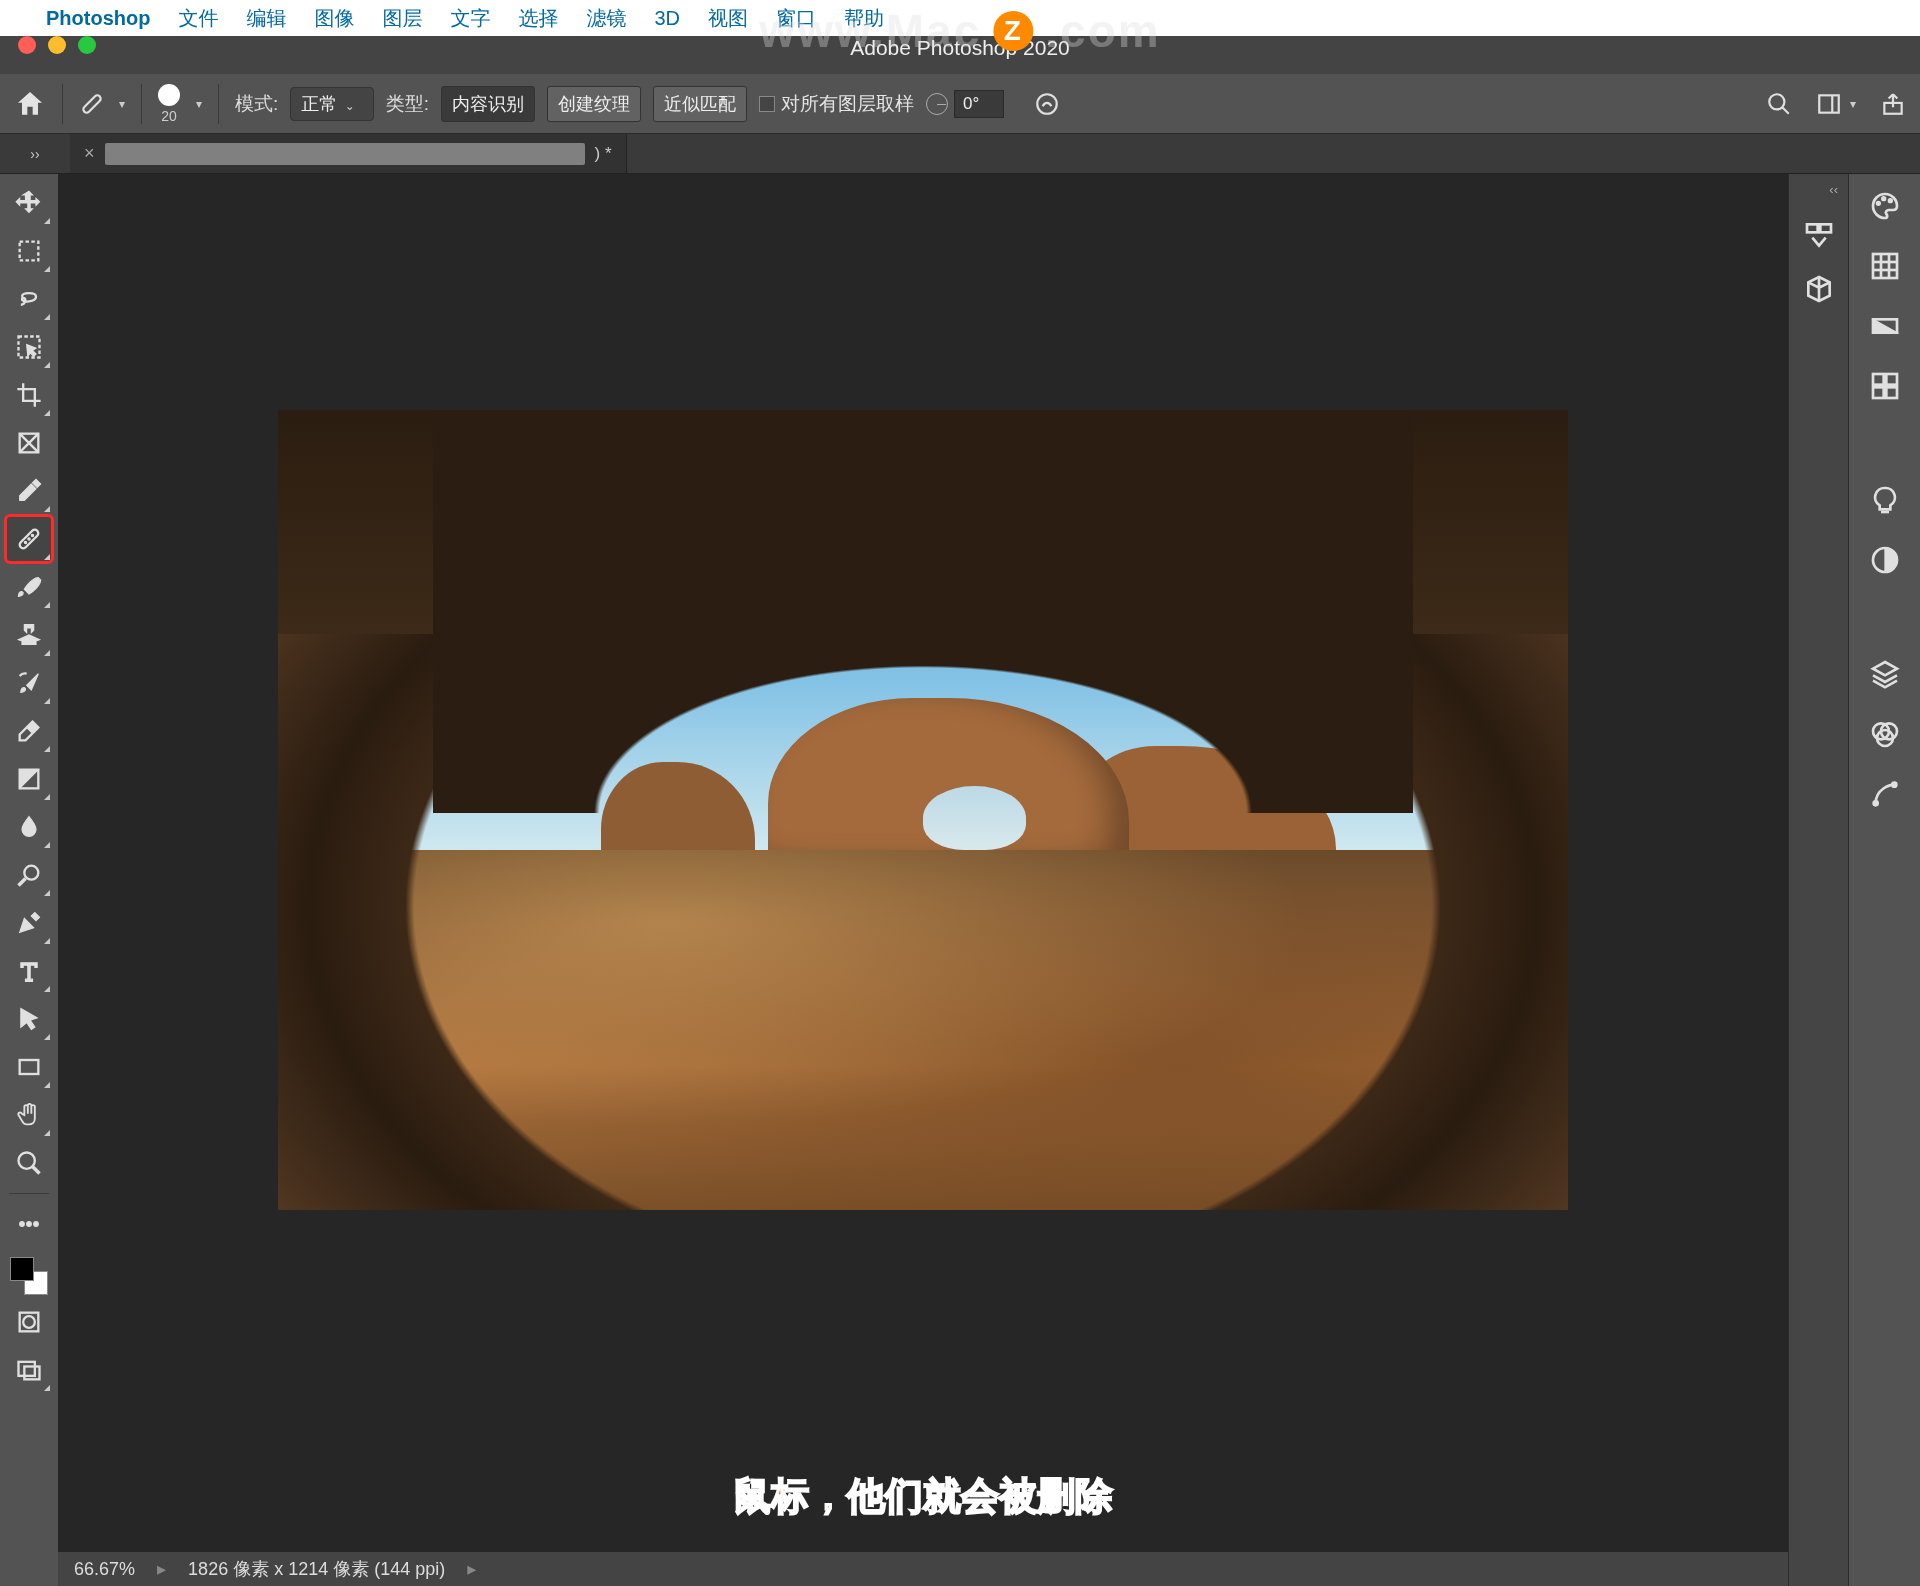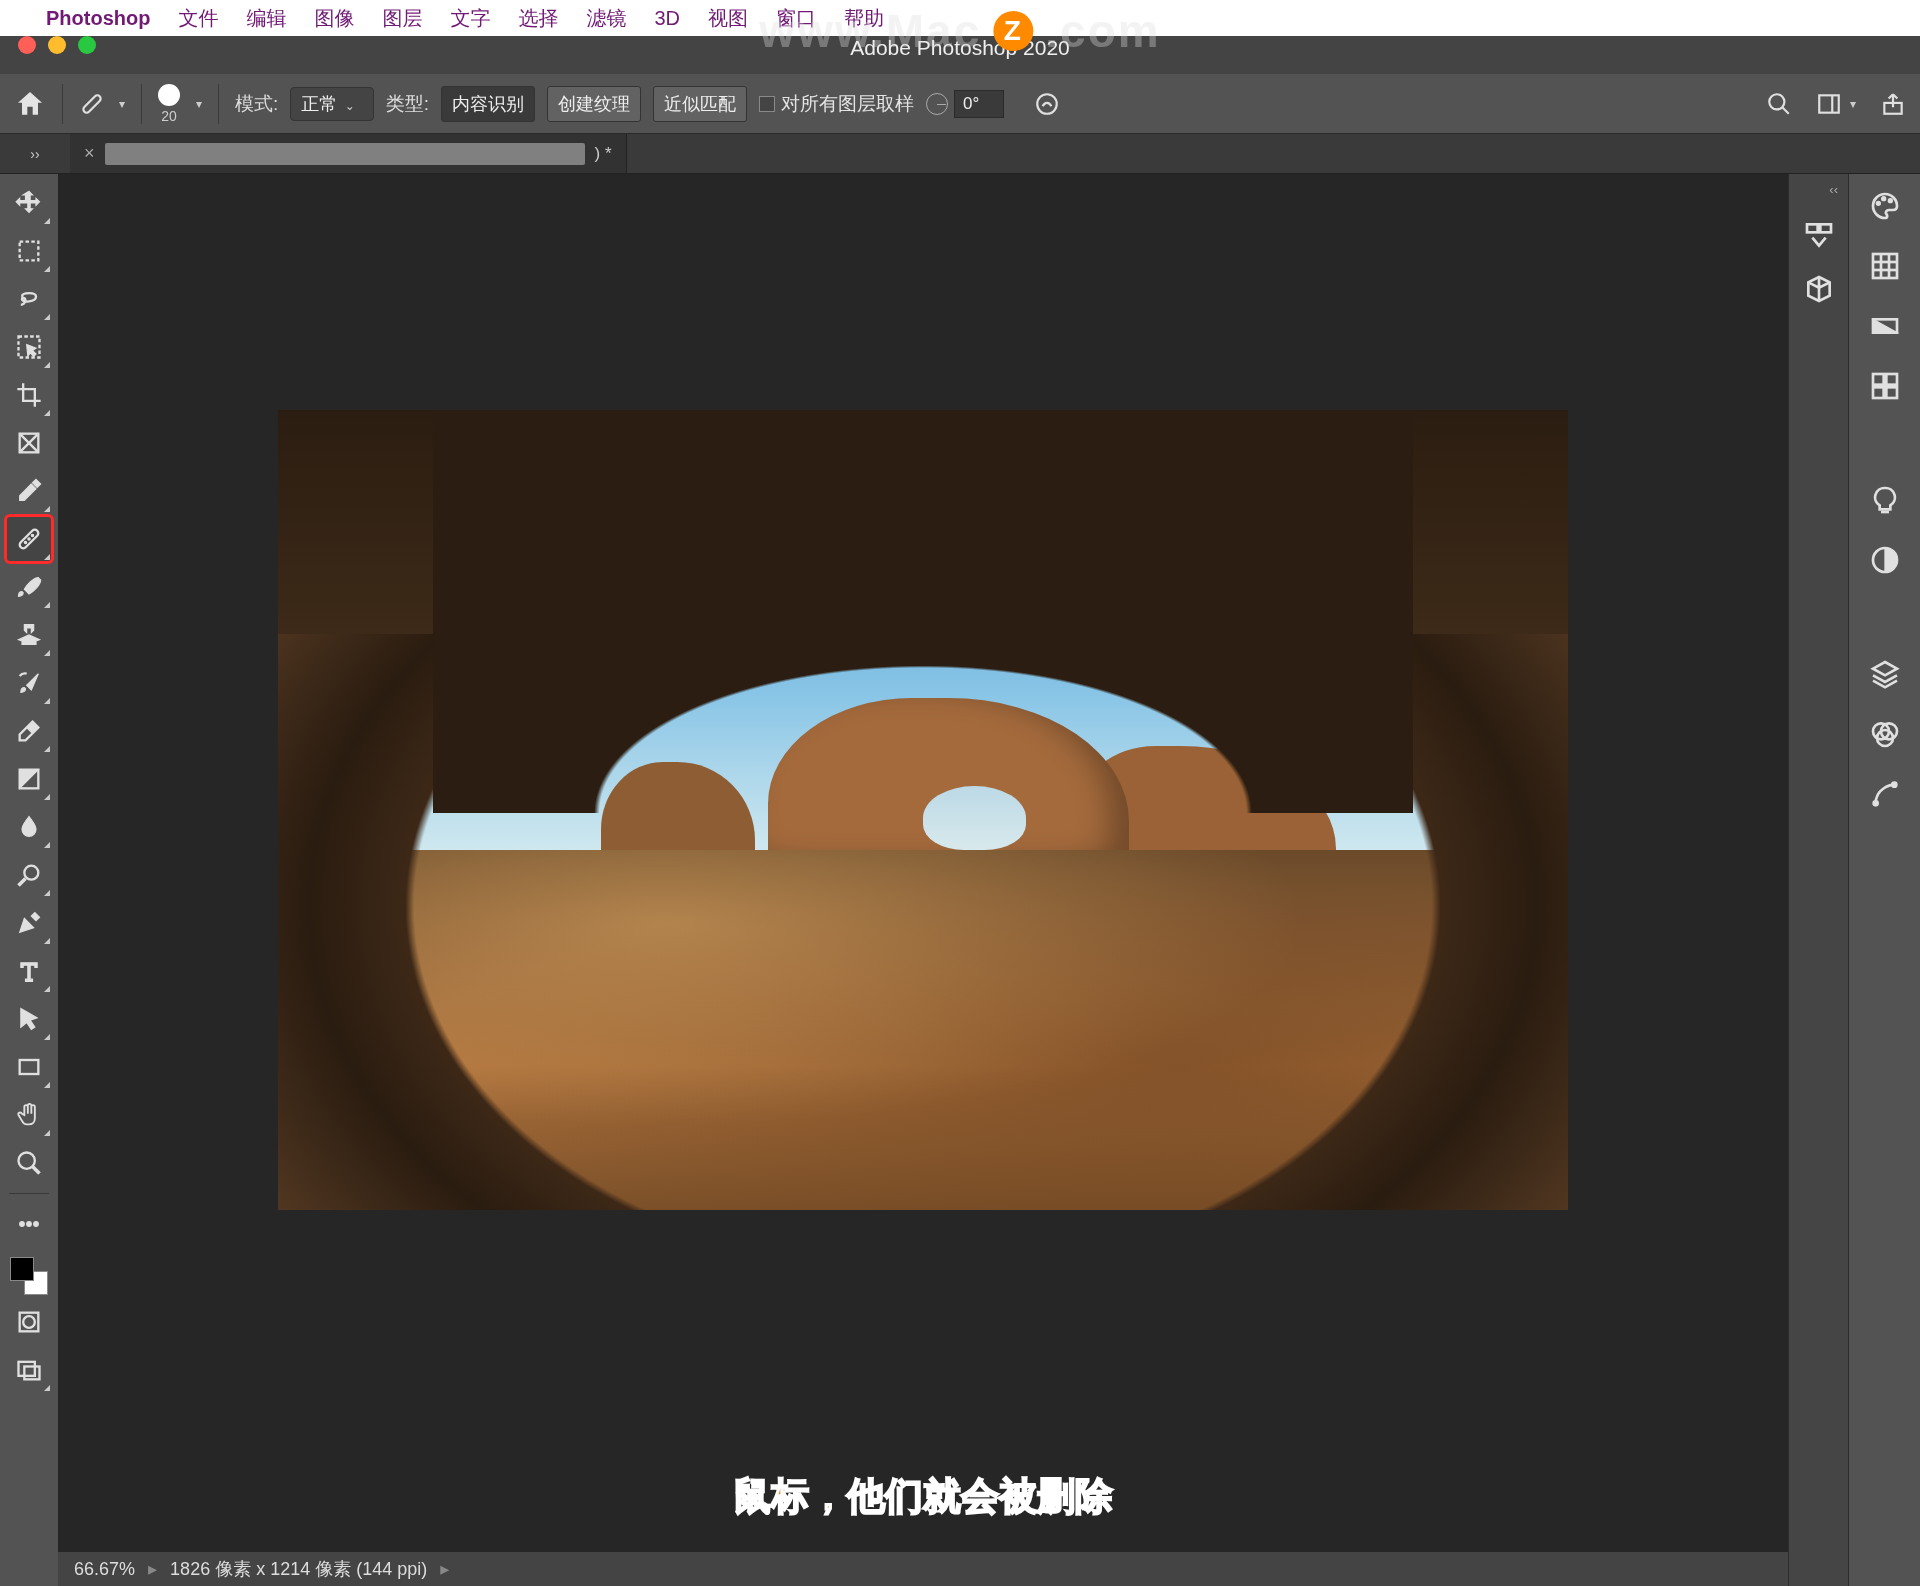--- a/index.html
+++ b/index.html
@@ -1,19 +1,19 @@
 <!DOCTYPE html>
 <html><head>
 <meta charset="utf-8">
 <style>
   * { margin: 0; padding: 0; box-sizing: border-box; font-family: -apple-system, "Helvetica Neue", Arial, sans-serif; }
   body { background: #323232; color: #ddd; width: 1920px; height: 1586px; overflow: hidden; position: relative; }
 
   
-  .mac-menubar { height: 36px; background: #fff; color: #701a75; display: flex; align-items: center; padding: 12px 18px; font-size: 20px; gap: 28px; }
+  .mac-menubar { height: 36px; background: #fff; color: #0369a1; display: flex; align-items: center; padding: 12px 18px; font-size: 20px; gap: 28px; }
   .mac-menubar .apple { font-size: 22px; }
   .mac-menubar .app-name { font-weight: 700; }
 
   
   .watermark { position: absolute; top: 4px; left: 50%; transform: translateX(-50%); font-size: 46px; color: rgba(220,220,220,0.35); font-weight: 600; letter-spacing: 2px; display:flex; align-items:center; gap:12px; z-index:200; pointer-events:none;}
   .watermark .z-badge { background:#ff8a00; color:#fff; border-radius:50%; width:40px;height:40px;display:inline-flex;align-items:center;justify-content:center;font-size:28px;font-weight:bold;}
 
   
   .win-titlebar { height: 38px; background: #444; display: flex; position: relative; }
   .traffic { display: flex; gap: 12px; padding-left: 18px; }
@@ -72,21 +72,21 @@
   .ground::before{content:'';position:absolute;inset:0;background:radial-gradient(ellipse at 30% 20%,rgba(255,200,120,.4),transparent 50%),radial-gradient(ellipse at 70% 60%,rgba(90,50,20,.5),transparent 60%);}
   .mesa{position:absolute;bottom:42%;left:38%;width:28%;height:22%;background:#a46a3c;border-radius:40% 50% 20% 20%/60% 70% 10% 10%;box-shadow:inset -20px -10px 30px rgba(0,0,0,.3);}
   .mesa2{position:absolute;bottom:42%;left:25%;width:12%;height:14%;background:#8f5d34;border-radius:40% 50% 20% 20%/60% 70% 10% 10%;}
   .mesa3{position:absolute;bottom:42%;left:62%;width:20%;height:16%;background:#9a6236;border-radius:30% 60% 20% 20%/50% 80% 10% 10%;}
   .arch-hole{position:absolute;bottom:45%;left:50%;width:8%;height:8%;background:linear-gradient(#bcd9e6,#d8e9ec);border-radius:50% 50% 40% 40%;}
   .arch-frame{position:absolute;inset:0;background:radial-gradient(ellipse 68% 78% at 50% 62%,transparent 58%,#3d2817 59%,#2a1c10 70%,#4a321e 85%,#6b4a2a 100%);}
   .arch-top{position:absolute;top:0;left:0;right:0;height:28%;background:linear-gradient(#2b1d11,#3d2a18);}
   .arch-top::after{content:'';position:absolute;left:12%;right:12%;bottom:-80%;height:180%;background:radial-gradient(ellipse 55% 60% at 50% 100%,transparent 60%,#2b1d11 61%);}
 
   
-  .status-bar{position:absolute;left:0;bottom:0;height:34px;background:#444;color:#ddd;font-size:18px;display:flex;align-items:center;padding:0 16px;gap:13px;width:100%;}
+  .status-bar{position:absolute;left:0;bottom:0;height:34px;background:#444;color:#ddd;font-size:18px;display:flex;align-items:center;padding:0 16px;gap:22px;width:100%;}
   .status-sep{color:#888;}
 
   
   .annotation{position:absolute;bottom:60px;left:50%;transform:translateX(-50%);width:92%;text-align:center;font-size:38px;font-weight:700;color:#ff7a1a;-webkit-text-stroke:2px #fff;line-height:1.55;z-index:50;pointer-events:none;}
 
   
   .right-col{display:flex;}
   .mini-col{width:60px;background:#454545;border-left:1px solid #2c2c2c;display:flex;flex-direction:column;align-items:center;padding-top:8px;gap:22px;}
   .mini-col .hdr{font-size:13px;color:#aaa;align-self:flex-end;margin-right:10px;}
   .panel-col{width:72px;background:#535353;border-left:1px solid #2c2c2c;display:flex;flex-direction:column;align-items:center;padding-top:16px;gap:28px;}

